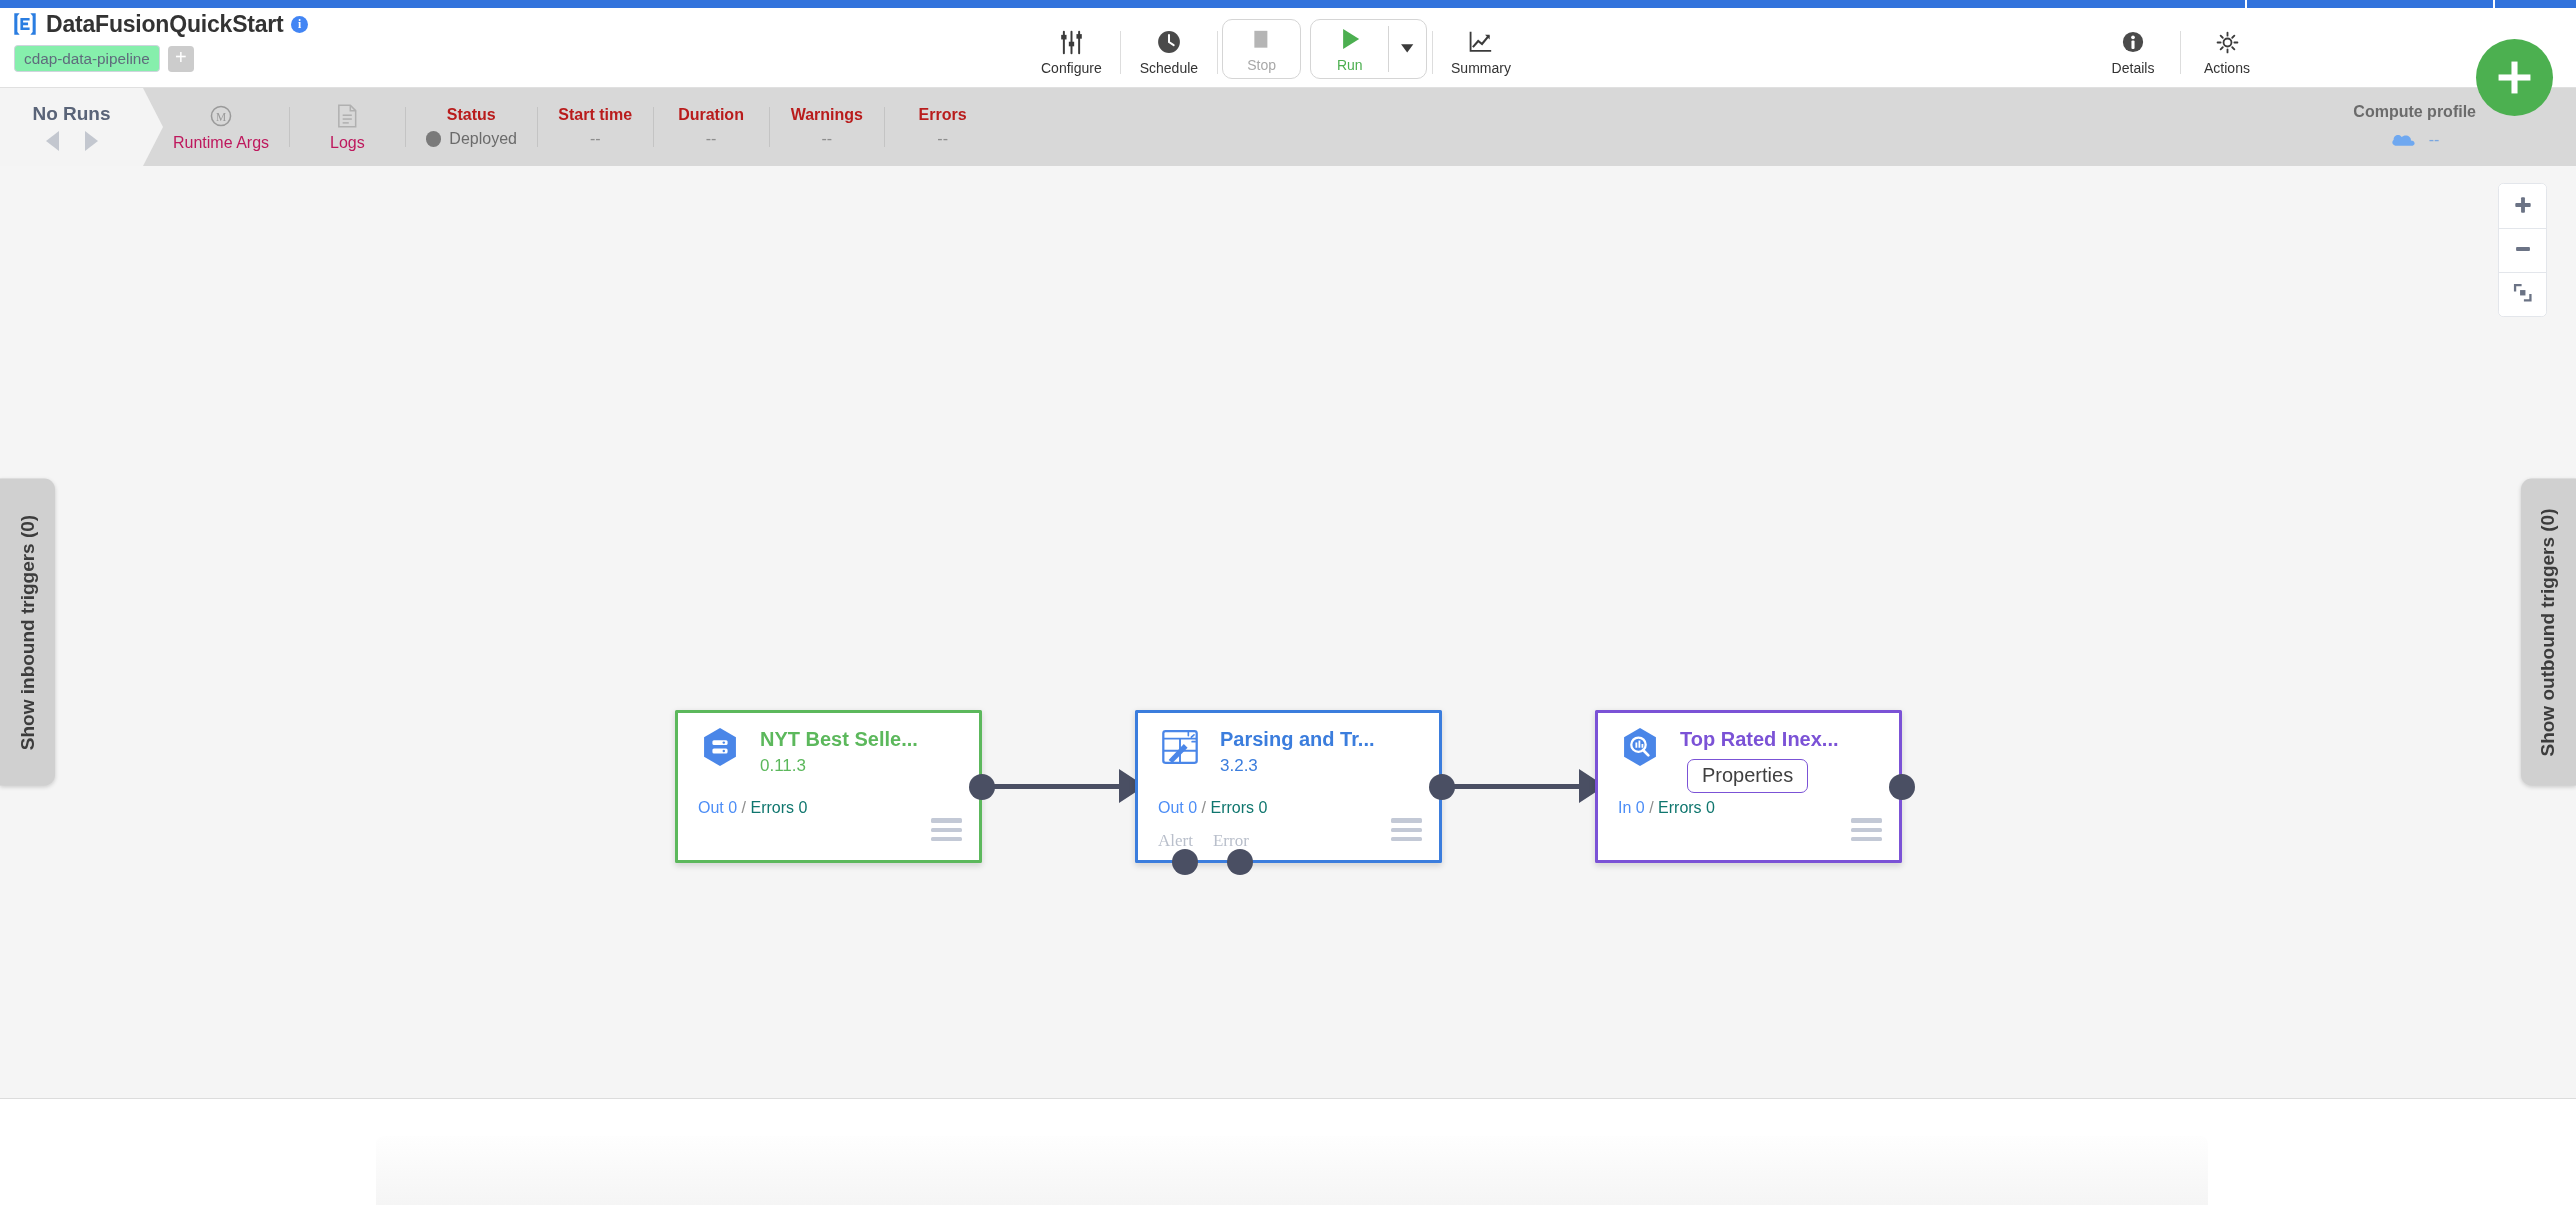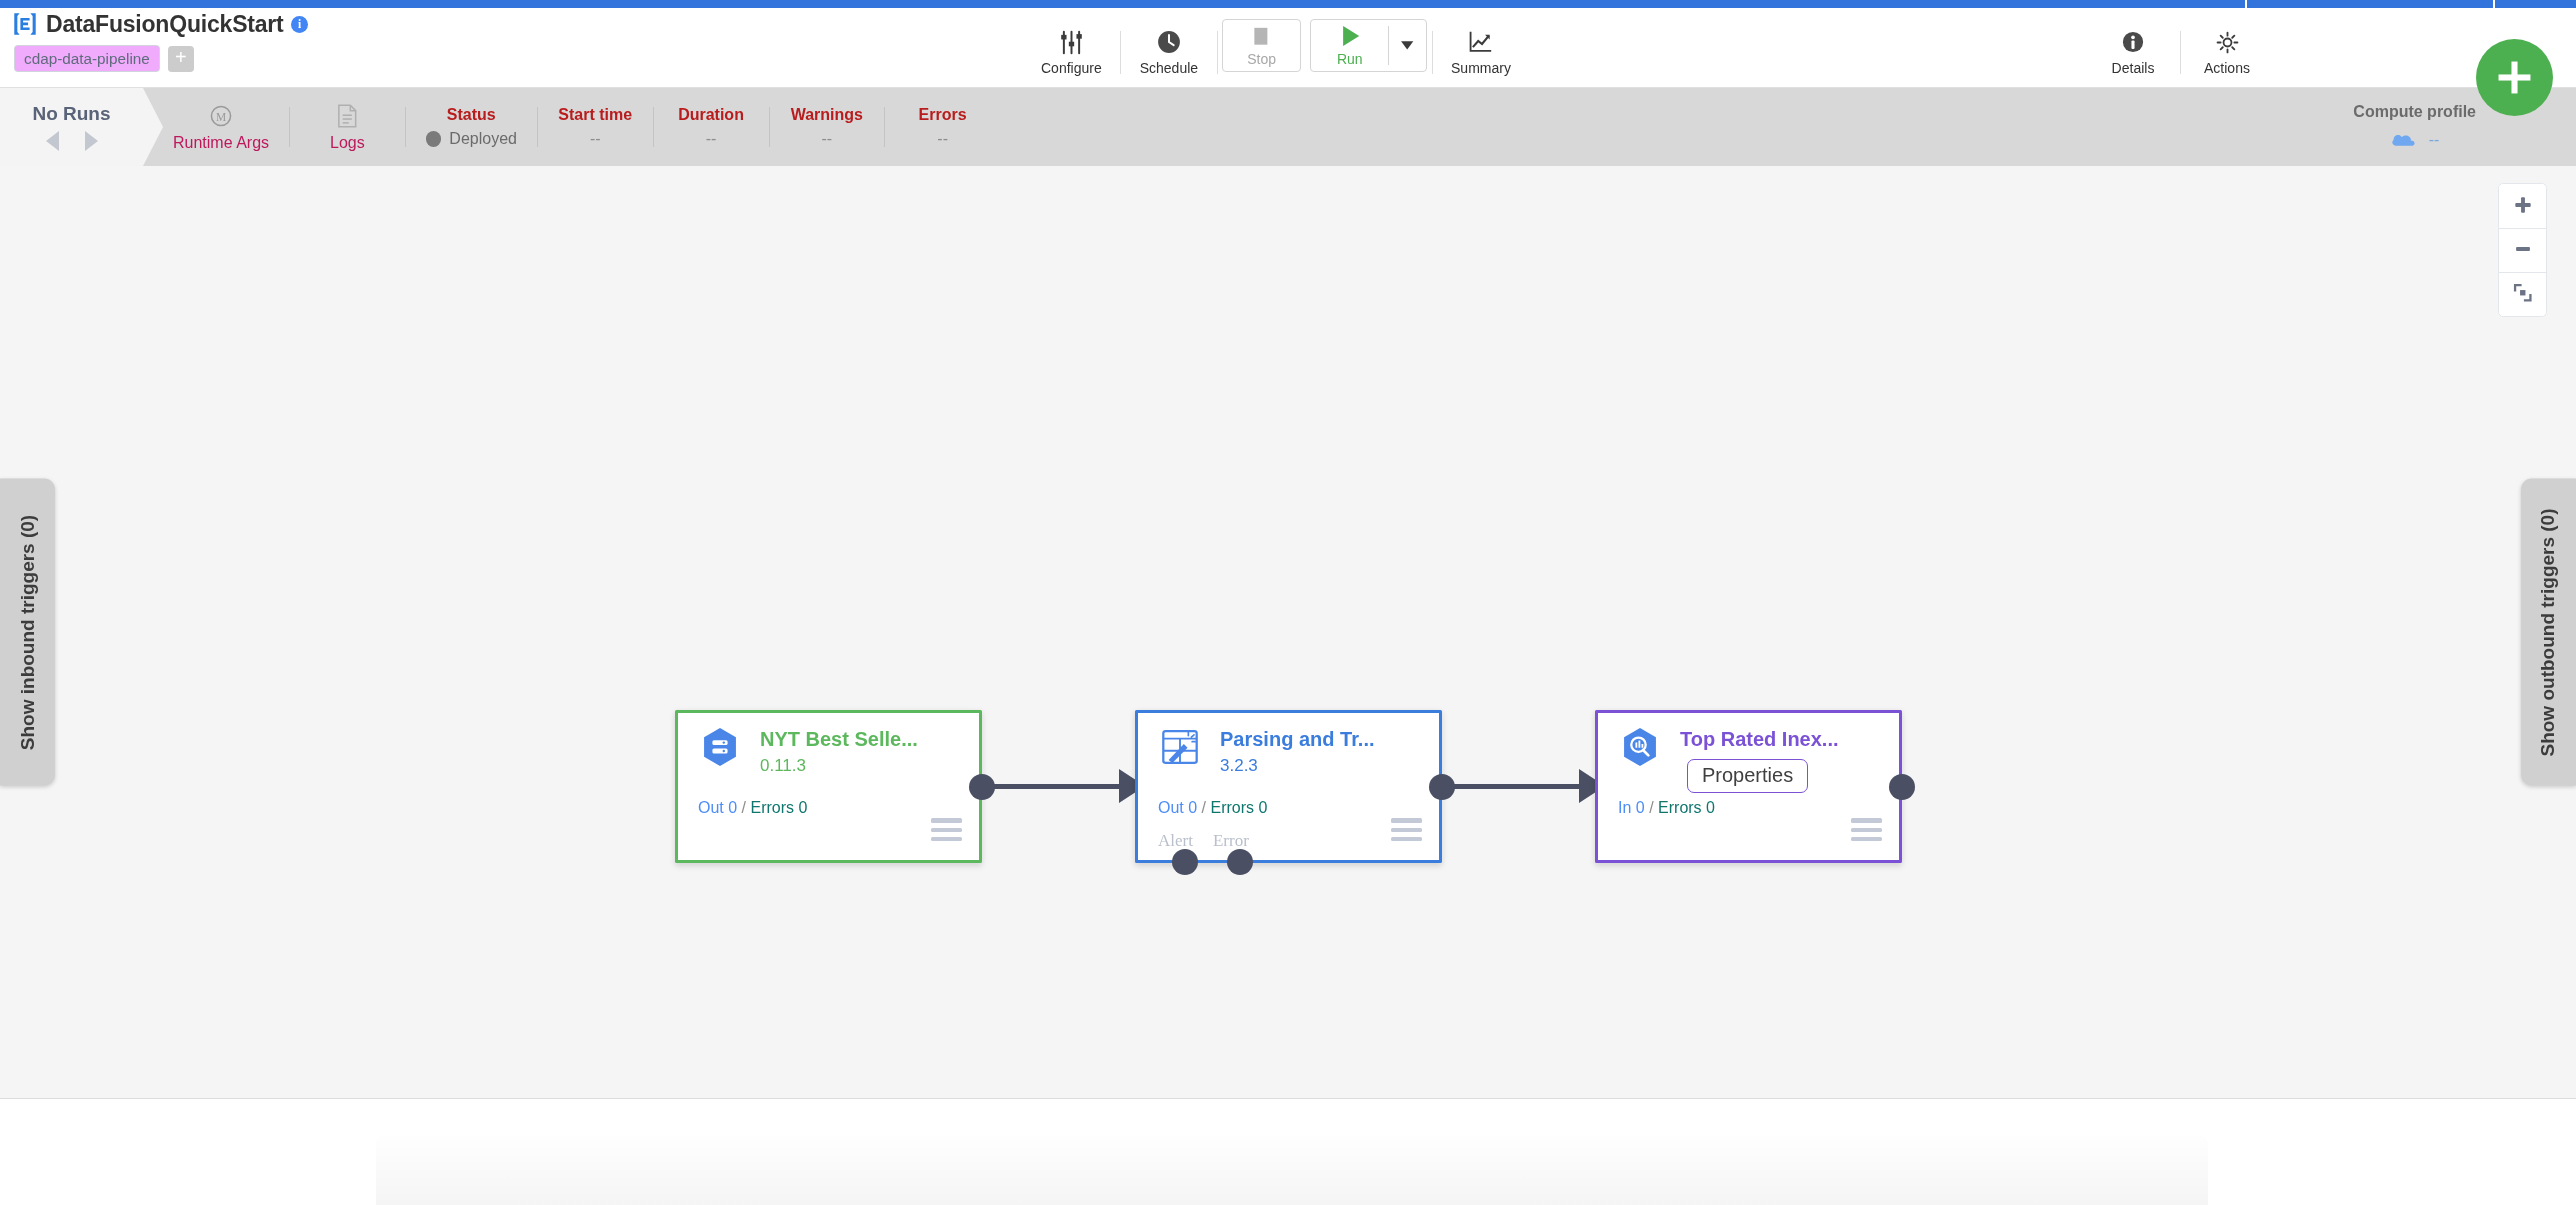--- a/index.html
+++ b/index.html
@@ -36,21 +36,21 @@
   }
   .info-badge {
     width: 17px; height: 17px; border-radius: 50%;
     background: #4285f4; color: #fff; font-size: 11.5px; font-weight: bold;
     display: flex; align-items: center; justify-content: center;
     font-family: "Liberation Serif", serif;
   }
   .artifact-row { display: flex; align-items: center; gap: 7.7px; margin-top: 7.7px; margin-left: 1.5px; }
   .artifact-chip {
     border: 0.8px solid #cfd4dd; border-radius: 3.8px; padding: 3.1px 9.2px 3.8px;
-    font-size: 15.3px; color: #5f6b7c; background: #f0abfc; white-space: nowrap;
+    font-size: 15.3px; color: #5f6b7c; background: #86efac; white-space: nowrap;
   }
   .add-chip {
     width: 26px; height: 26px; border-radius: 3.8px; background: #cccccc;
     color: #ffffff; font-size: 20px; line-height: 23px; text-align: center;
     font-weight: 300; cursor: pointer;
   }
 
   
   .toolbar-center {
     position: absolute; left: 1027px; top: 9.2px;
@@ -58,22 +58,22 @@
   }
   .tb-item {
     display: flex; flex-direction: column; align-items: center; justify-content: center;
     min-width: 84px; padding: 3.1px 14px 4.6px; cursor: pointer; color: #333333;
   }
   .tb-item .tb-ico { height: 31px; display: flex; align-items: center; justify-content: center; }
   .tb-item .tb-lbl { font-size: 14px; margin-top: 2.3px; white-space: nowrap; }
   .tb-div { width: 0.8px; background: #dddddd; margin: 14px 4.6px; }
 
   .tb-box {
-    border: 0.8px solid #d5d5d5; border-radius: 4px; background: #ffffff;
-    display: flex; align-items: stretch; height: 53px; margin-top: 2.3px;
+    border: 0.8px solid #d5d5d5; border-radius: 10px; background: #ffffff;
+    display: flex; align-items: stretch; height: 60px; margin-top: 2.3px;
   }
   .tb-box .tb-item { min-width: 77px; }
   .tb-stop-label { color: #a8a8a8 !important; }
   .tb-run-label { color: #4caf50 !important; }
   .tb-run-split { width: 0.8px; background: #d5d5d5; margin: 6.1px 0; }
   .tb-caret {
     display: flex; align-items: center; justify-content: center;
     width: 37px; cursor: pointer;
   }
 

